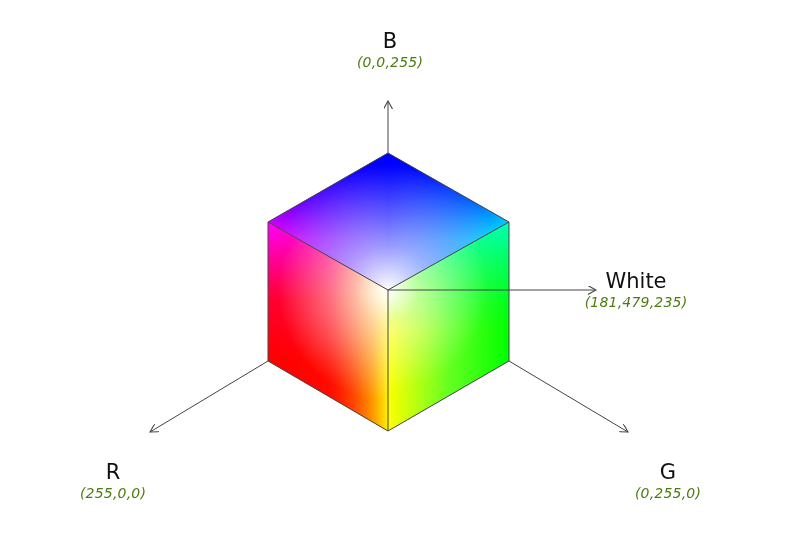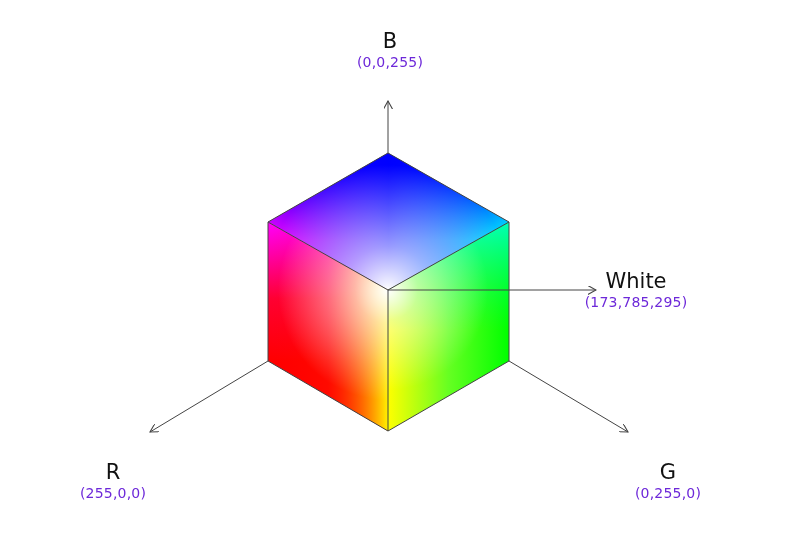--- a/index.html
+++ b/index.html
@@ -1,21 +1,21 @@
 <!DOCTYPE html>
 <html><head>
   <meta charset="utf-8">
   <style>
     html, body { margin: 0; padding: 0; background: #ffffff; }
     body { width: 800px; height: 533px; position: relative; overflow: hidden;
            font-family: "DejaVu Sans", sans-serif; color: #111; }
     svg.diagram { position: absolute; left: 0; top: 0; }
     .label { position: absolute; text-align: center; transform: translateX(-50%); white-space: nowrap; }
     .label .name { font-size: 21px; line-height: 24px; font-weight: 400; }
-    .label .coords { font-size: 14px; line-height: 18px; color: #6d28d9; letter-spacing: 0.2px; }
+    .label .coords { font-size: 14px; line-height: 18px; color: #4d7c0f; letter-spacing: 0.2px; font-style: italic; }
   </style>
 </head>
 <body>
 
 <svg class="diagram" width="800" height="533" viewBox="0 0 800 533">
   <defs>
 
     <linearGradient id="topLR" x1="268" y1="0" x2="509" y2="0" gradientUnits="userSpaceOnUse">
       <stop offset="0" stop-color="#ff00ff"></stop>
       <stop offset="0.5" stop-color="#0000ff"></stop>
@@ -99,21 +99,21 @@
   <line x1="388" y1="290" x2="596" y2="290" stroke="#444" stroke-width="1" marker-end="url(#arrowhead)"></line>
 </svg>
 
 <div class="label" style="left:390px; top:29px;">
   <div class="name">B</div>
   <div class="coords">(0,0,255)</div>
 </div>
 
 <div class="label" style="left:636px; top:269px;">
   <div class="name">White</div>
-  <div class="coords">(173,785,295)</div>
+  <div class="coords">(181,479,235)</div>
 </div>
 
 <div class="label" style="left:113px; top:460px;">
   <div class="name">R</div>
   <div class="coords">(255,0,0)</div>
 </div>
 
 <div class="label" style="left:668px; top:460px;">
   <div class="name">G</div>
   <div class="coords">(0,255,0)</div>

